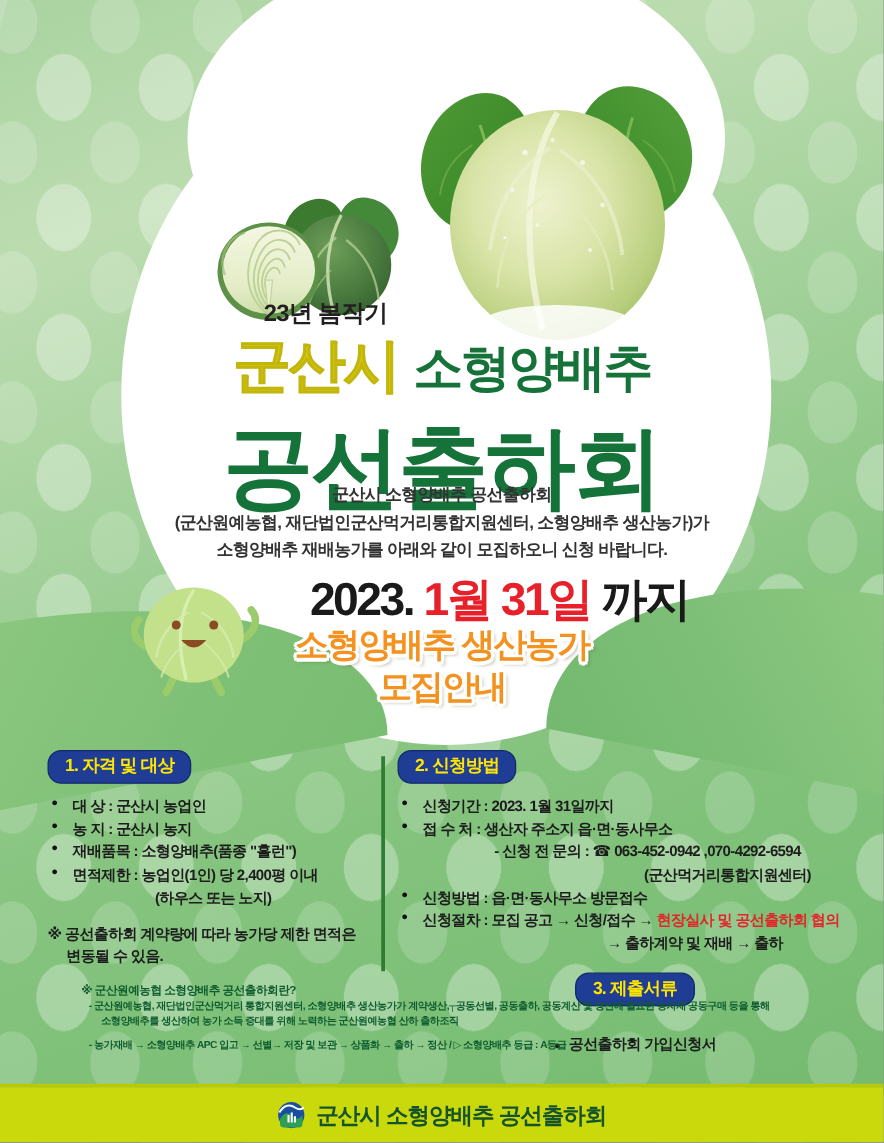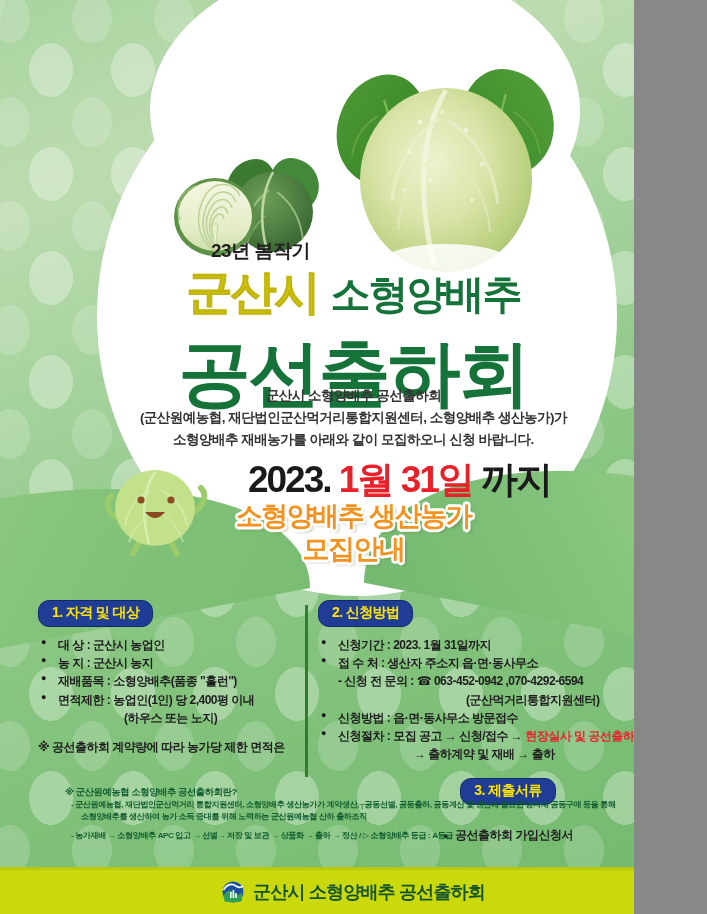--- a/index.html
+++ b/index.html
@@ -1,20 +1,20 @@
 <!DOCTYPE html>
 <html><head>
 <meta charset="utf-8">
 <style>
   html,body{margin:0;padding:0;background:#888;}
   *{box-sizing:border-box;}
   body{font-family:"Liberation Sans","DejaVu Sans",sans-serif;}
 
   #poster{
-    position:relative;width:634px;height:914px;overflow:hidden;
+    position:relative;width:707px;height:914px;overflow:hidden;
     background:linear-gradient(160deg,#a9d3a0 0%,#bcdcb0 18%,#9ecf96 42%,#86c47f 62%,#7cbf77 82%,#74b96f 100%);
   }
 
   
   #dots{position:absolute;inset:0;
     background-image:radial-gradient(ellipse 22px 27px at 50% 50%, rgba(255,255,255,.30) 0 99%, rgba(255,255,255,0) 100%);
     background-size:82px 104px;background-position:10px 18px;}
   #dots2{position:absolute;inset:0;
     background-image:radial-gradient(ellipse 20px 25px at 50% 50%, rgba(255,255,255,.17) 0 99%, rgba(255,255,255,0) 100%);
     background-size:82px 104px;background-position:51px 70px;}
@@ -84,21 +84,21 @@
     font-size:14px;letter-spacing:-.6px;padding:3px 13px 4px;border-radius:11px;
     border:1.6px solid #122a6d;}
 
   .colL{position:absolute;left:38px;top:0;width:262px;}
   .colR{position:absolute;left:318px;top:0;width:380px;}
 
   ul.bl{list-style:none;margin:9px 0 0 0;padding:0;}
   ul.bl li{font-size:12px;font-weight:bold;color:#1d1d1d;letter-spacing:-.5px;
     line-height:1.52;padding-left:20px;position:relative;white-space:nowrap;}
   ul.bl li::before{content:"●";position:absolute;left:3px;top:0;font-size:9px;color:#111;}
-  ul.bl li.nb{padding-left:20px;}
+  ul.bl li.nb{padding-left:20px;text-align:center;}
   ul.bl li.nb::before{content:"";}
   .sub{font-size:12px;font-weight:bold;color:#1d1d1d;letter-spacing:-.5px;
     line-height:1.52;white-space:nowrap;}
   .note{font-size:12px;font-weight:bold;color:#1d1d1d;letter-spacing:-.5px;
     line-height:1.5;margin-top:11px;}
   .redtxt{color:#e4252c;}
   .sec3row{display:flex;align-items:center;gap:22px;margin-top:14px;flex-direction:column;}
   .sec3item{font-size:12px;font-weight:bold;color:#1d1d1d;letter-spacing:-.5px;}
   .sec3item::before{content:"●";font-size:9px;margin-right:7px;}
 
@@ -262,20 +262,21 @@
       <span class="badge">1. 자격 및 대상</span>
       <ul class="bl">
         <li>대      상 : 군산시 농업인</li>
         <li>농      지 : 군산시 농지</li>
         <li>재배품목 : 소형양배추(품종 "홀런")</li>
         <li>면적제한 : 농업인(1인) 당 2,400평 이내</li>
       </ul>
       <div class="sub" style="margin-left:86px">(하우스 또는 노지)</div>
       <div class="note">
         <div>※ 공선출하회 계약량에 따라 농가당 제한 면적은</div>
+        <div style="margin-left:15px">변동될 수 있음.</div>
       </div>
     </div>
 
     <div class="colR">
       <span class="badge">2. 신청방법</span>
       <ul class="bl">
         <li>신청기간 : 2023. 1월 31일까지</li>
         <li>접  수  처 : 생산자 주소지 읍·면·동사무소</li>
         <li class="nb">- 신청 전 문의 : ☎ 063-452-0942 ,070-4292-6594</li>
         <li class="nb" style="padding-left:148px">(군산먹거리통합지원센터)</li>

